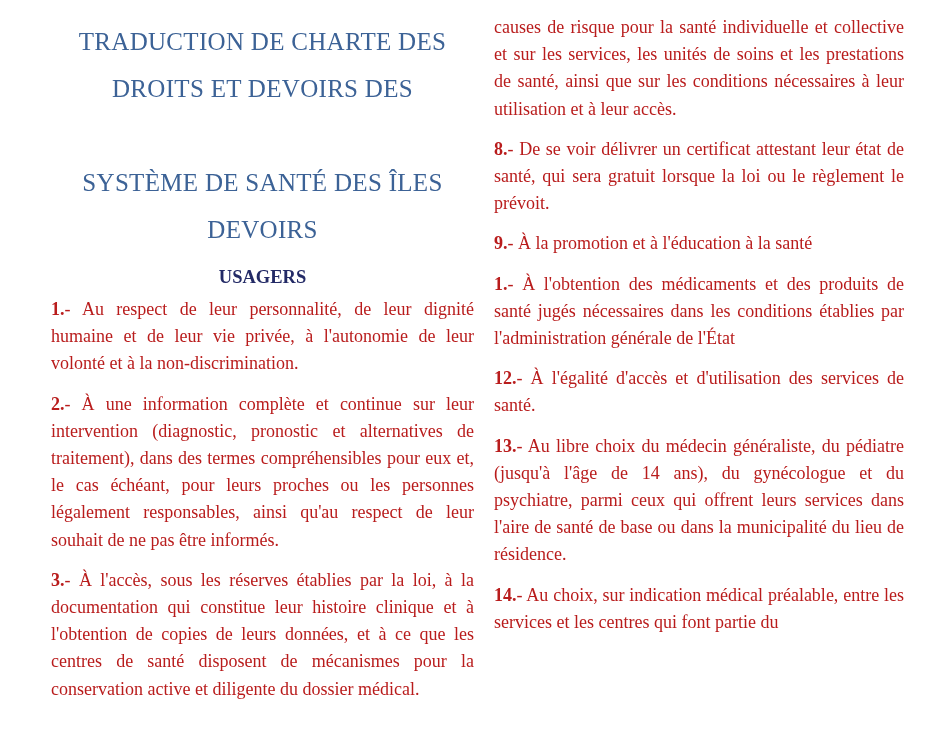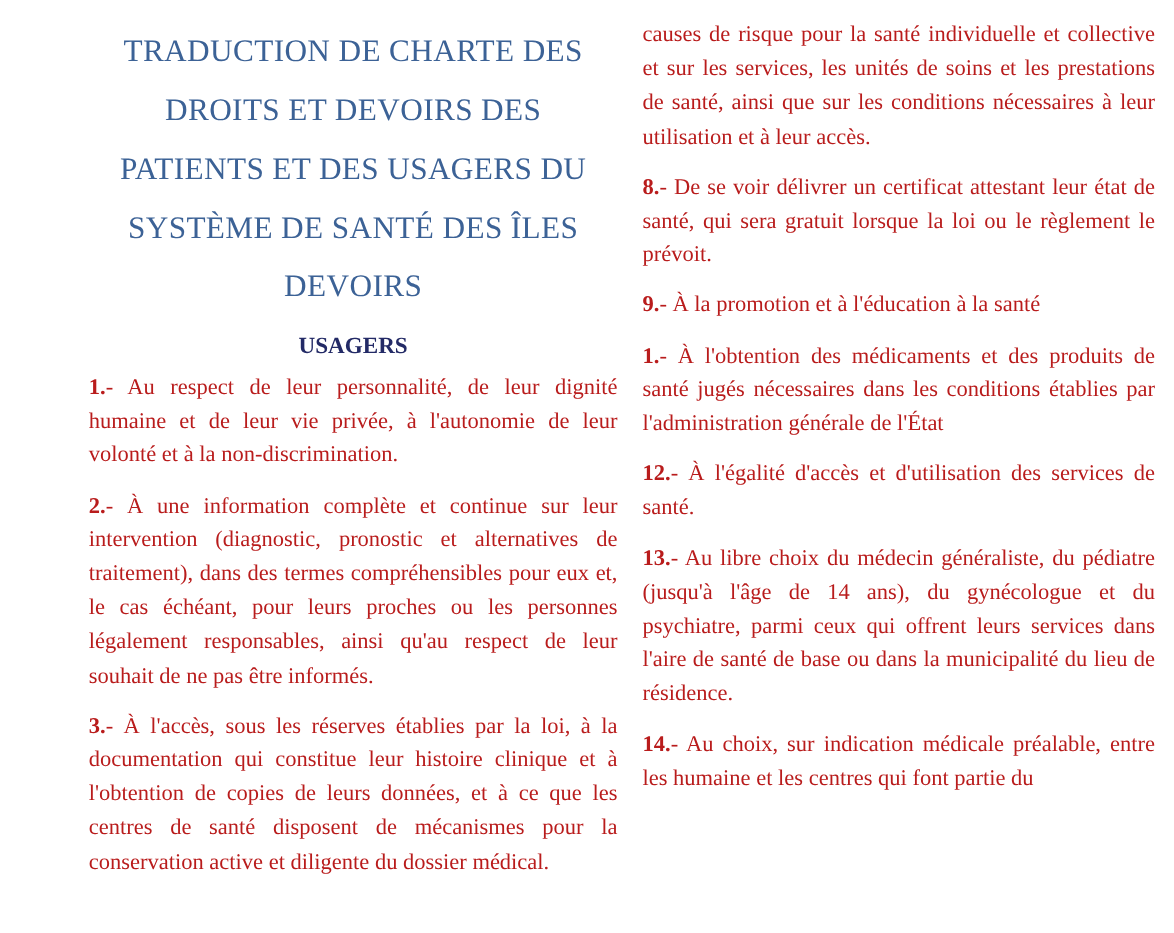--- a/index.html
+++ b/index.html
@@ -11,21 +11,21 @@
     width: 939px;
     height: 746px;
     overflow: hidden;
     font-family: "Liberation Serif", "DejaVu Serif", serif;
     color: #232a66;
   }
   .page {
     box-sizing: border-box;
     width: 939px;
     height: 706px;
-    padding: 14px 29px 0 71px;
+    padding: 14px 29px 0 51px;
     display: flex;
     background: #ffffff;
   }
   .col {
     box-sizing: border-box;
   }
   .col-left {
     width: 423px;
     margin-right: 20px;
     flex: 0 0 auto;
@@ -63,21 +63,21 @@
 </style>
 </head>
 <body>
 
 <div class="page">
 
   <div class="col col-left">
     <h1 class="doc-title">
       <span>TRADUCTION DE CHARTE DES</span><br>
       <span>DROITS ET DEVOIRS DES</span><br>
-      <span>PATIENTS ET DES USAGERS DU</span><br>
+      <br>
       <span>SYSTÈME DE SANTÉ DES ÎLES</span><br>
       <span>DEVOIRS</span>
     </h1>
 
     <h2 class="section-heading">USAGERS</h2>
 
     <p class="para"><b>1.</b><span>- Au respect de leur personnalité, de leur dignité humaine et de leur vie privée, à l'autonomie de leur volonté et à la non-discrimination.</span></p>
 
     <p class="para"><b>2.</b><span>- À une information complète et continue sur leur intervention (diagnostic, pronostic et alternatives de traitement), dans des termes compréhensibles pour eux et, le cas échéant, pour leurs proches ou les personnes légalement responsables, ainsi qu'au respect de leur souhait de ne pas être informés.</span></p>
 
@@ -91,16 +91,16 @@
 
     <p class="para"><b>9.</b><span>- À la promotion et à l'éducation à la santé</span></p>
 
 
     <p class="para"><b>1.</b><span>- À l'obtention des médicaments et des produits de santé jugés nécessaires dans les conditions établies par l'administration générale de l'État</span></p>
 
     <p class="para"><b>12.</b><span>- À l'égalité d'accès et d'utilisation des services de santé.</span></p>
 
     <p class="para"><b>13.</b><span>- Au libre choix du médecin généraliste, du pédiatre (jusqu'à l'âge de 14 ans), du gynécologue et du psychiatre, parmi ceux qui offrent leurs services dans l'aire de santé de base ou dans la municipalité du lieu de résidence.</span></p>
 
-    <p class="para"><b>14.</b><span>- Au choix, sur indication médicale préalable, entre les humaine et les centres qui font partie du</span></p>
+    <p class="para"><b>14.</b><span>- Au choix, sur indication médical préalable, entre les services et les centres qui font partie du</span></p>
   </div>
 
 </div>
 
 </body></html>

